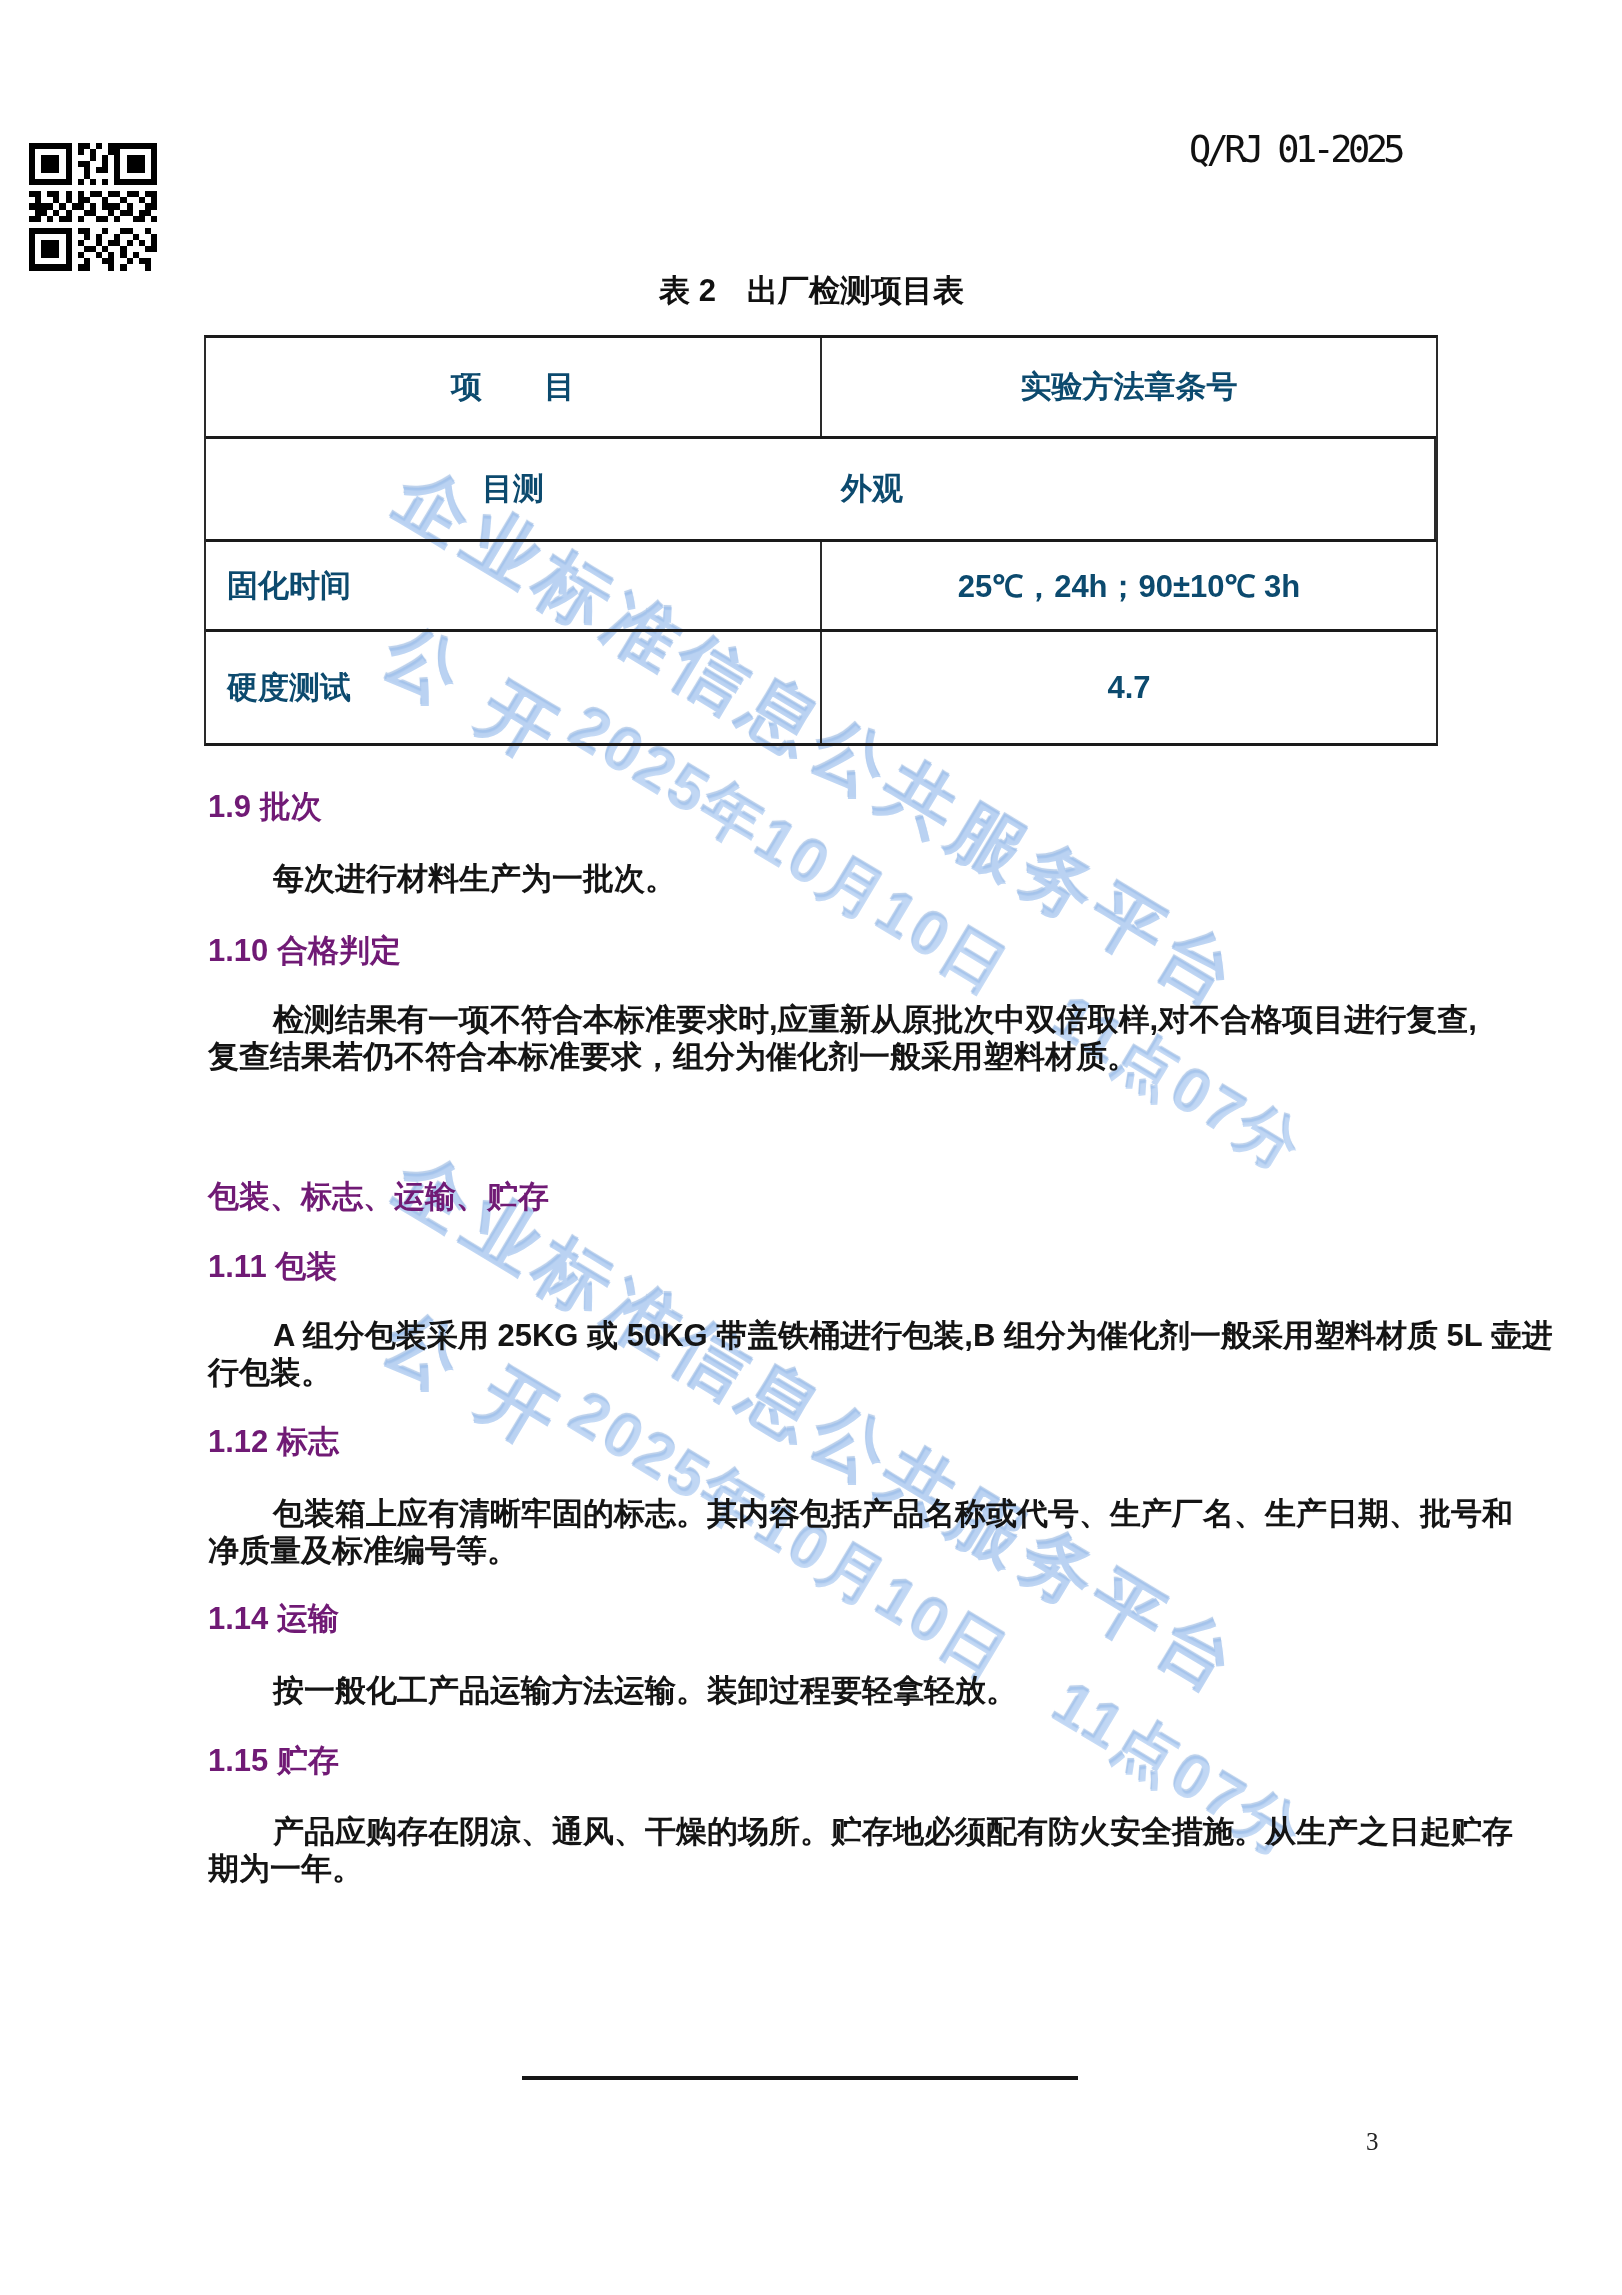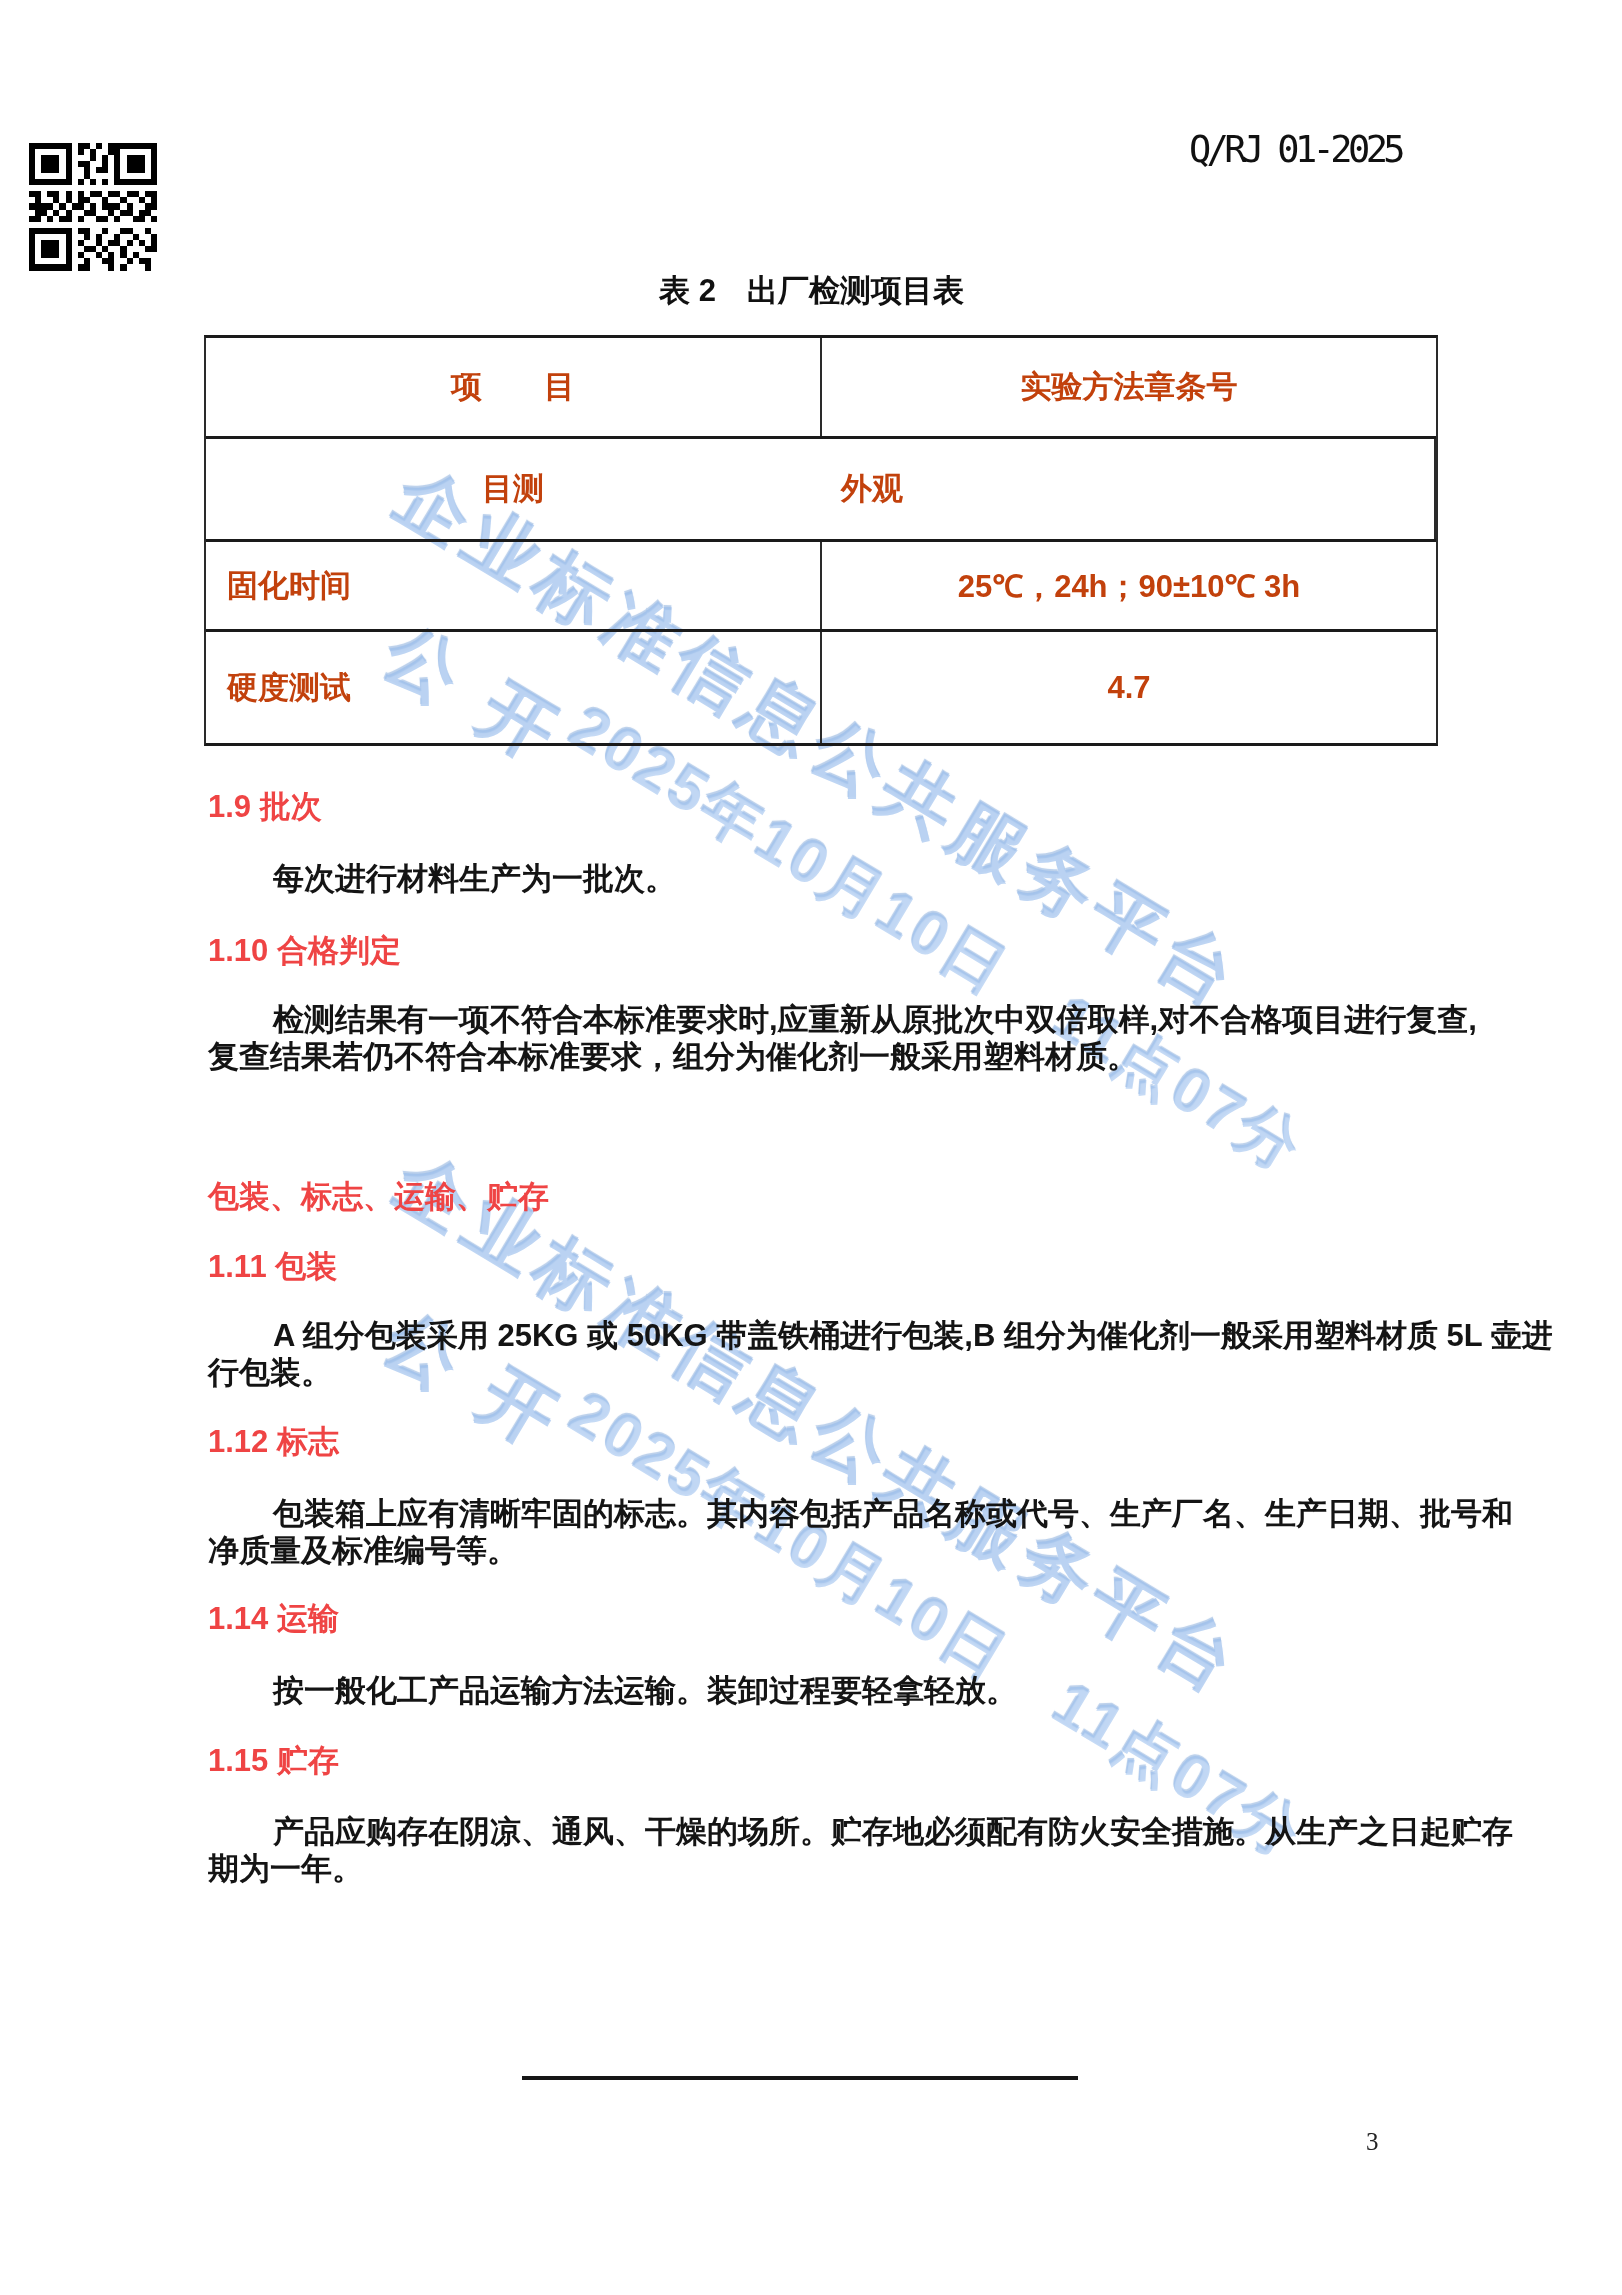--- a/index.html
+++ b/index.html
@@ -36,30 +36,30 @@
     font-size:31px; font-weight:700; color:#111;
   }
   .doc-table{
     position:absolute; left:204px; top:335px; width:1234px;
     border-top:3.9px solid #1a1a1a; border-bottom:3.9px solid #1a1a1a;
     border-left:2px solid #2a2a2a; border-right:2px solid #2a2a2a;
     box-sizing:border-box; background:transparent;
   }
   .tr{display:flex; border-bottom:3.3px solid #1a1a1a; box-sizing:border-box;}
   .tr:last-child{border-bottom:none;}
-  .td{display:flex; align-items:center; font-size:31px; font-weight:600; color:#c2410c; box-sizing:border-box;}
+  .td{display:flex; align-items:center; font-size:31px; font-weight:600; color:#0c4a6e; box-sizing:border-box;}
   .td-item{width:616px; border-right:2px solid #2a2a2a; padding-left:21px;}
   .td-method{flex:1; justify-content:center; text-align:right;}
   .tr-head .td-item{justify-content:center; padding-left:0;}
   .row-head{height:101px;}
   .row-1{height:103px;}
   .row-2{height:90px;}
   .row-3{height:111px;}
   .sec{
-    position:absolute; left:208px; font-size:31px; font-weight:600; color:#ef4444;
+    position:absolute; left:208px; font-size:31px; font-weight:600; color:#701a75;
     line-height:1.1; white-space:pre;
   }
   .para{
     position:absolute; left:208px; font-size:31px; font-weight:600; color:#141414;
     line-height:37px; white-space:pre; text-indent:65px;
   }
   .footer-rule{
     position:absolute; left:522px; top:2076px; width:556px; height:3.9px; background:#161616;
   }
   .page-number{

